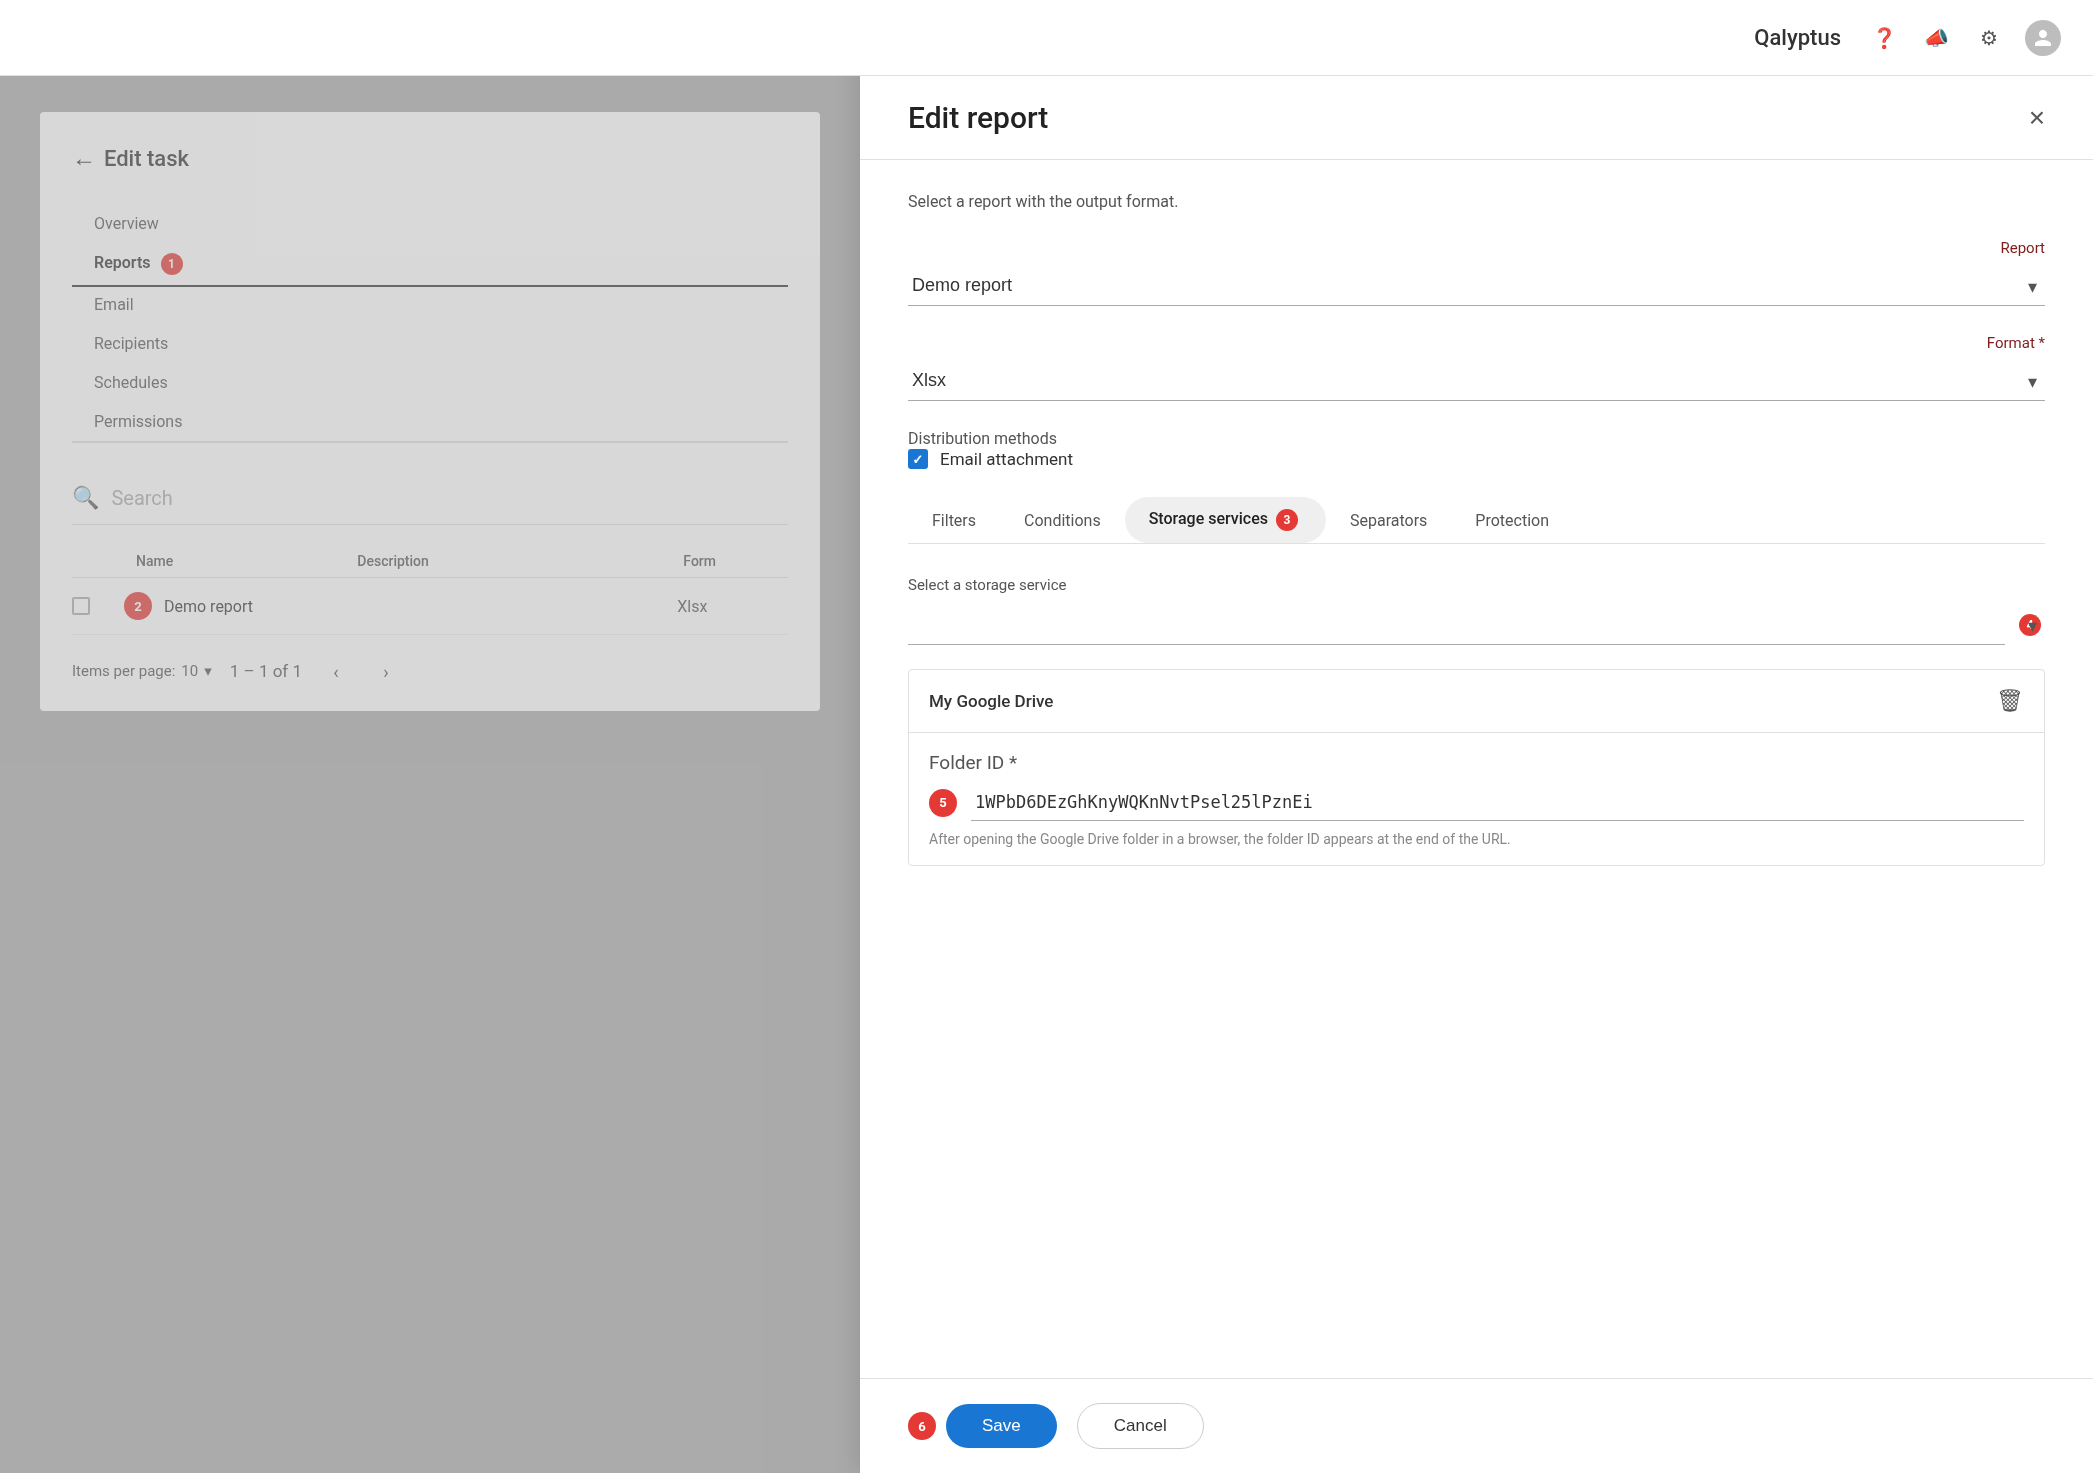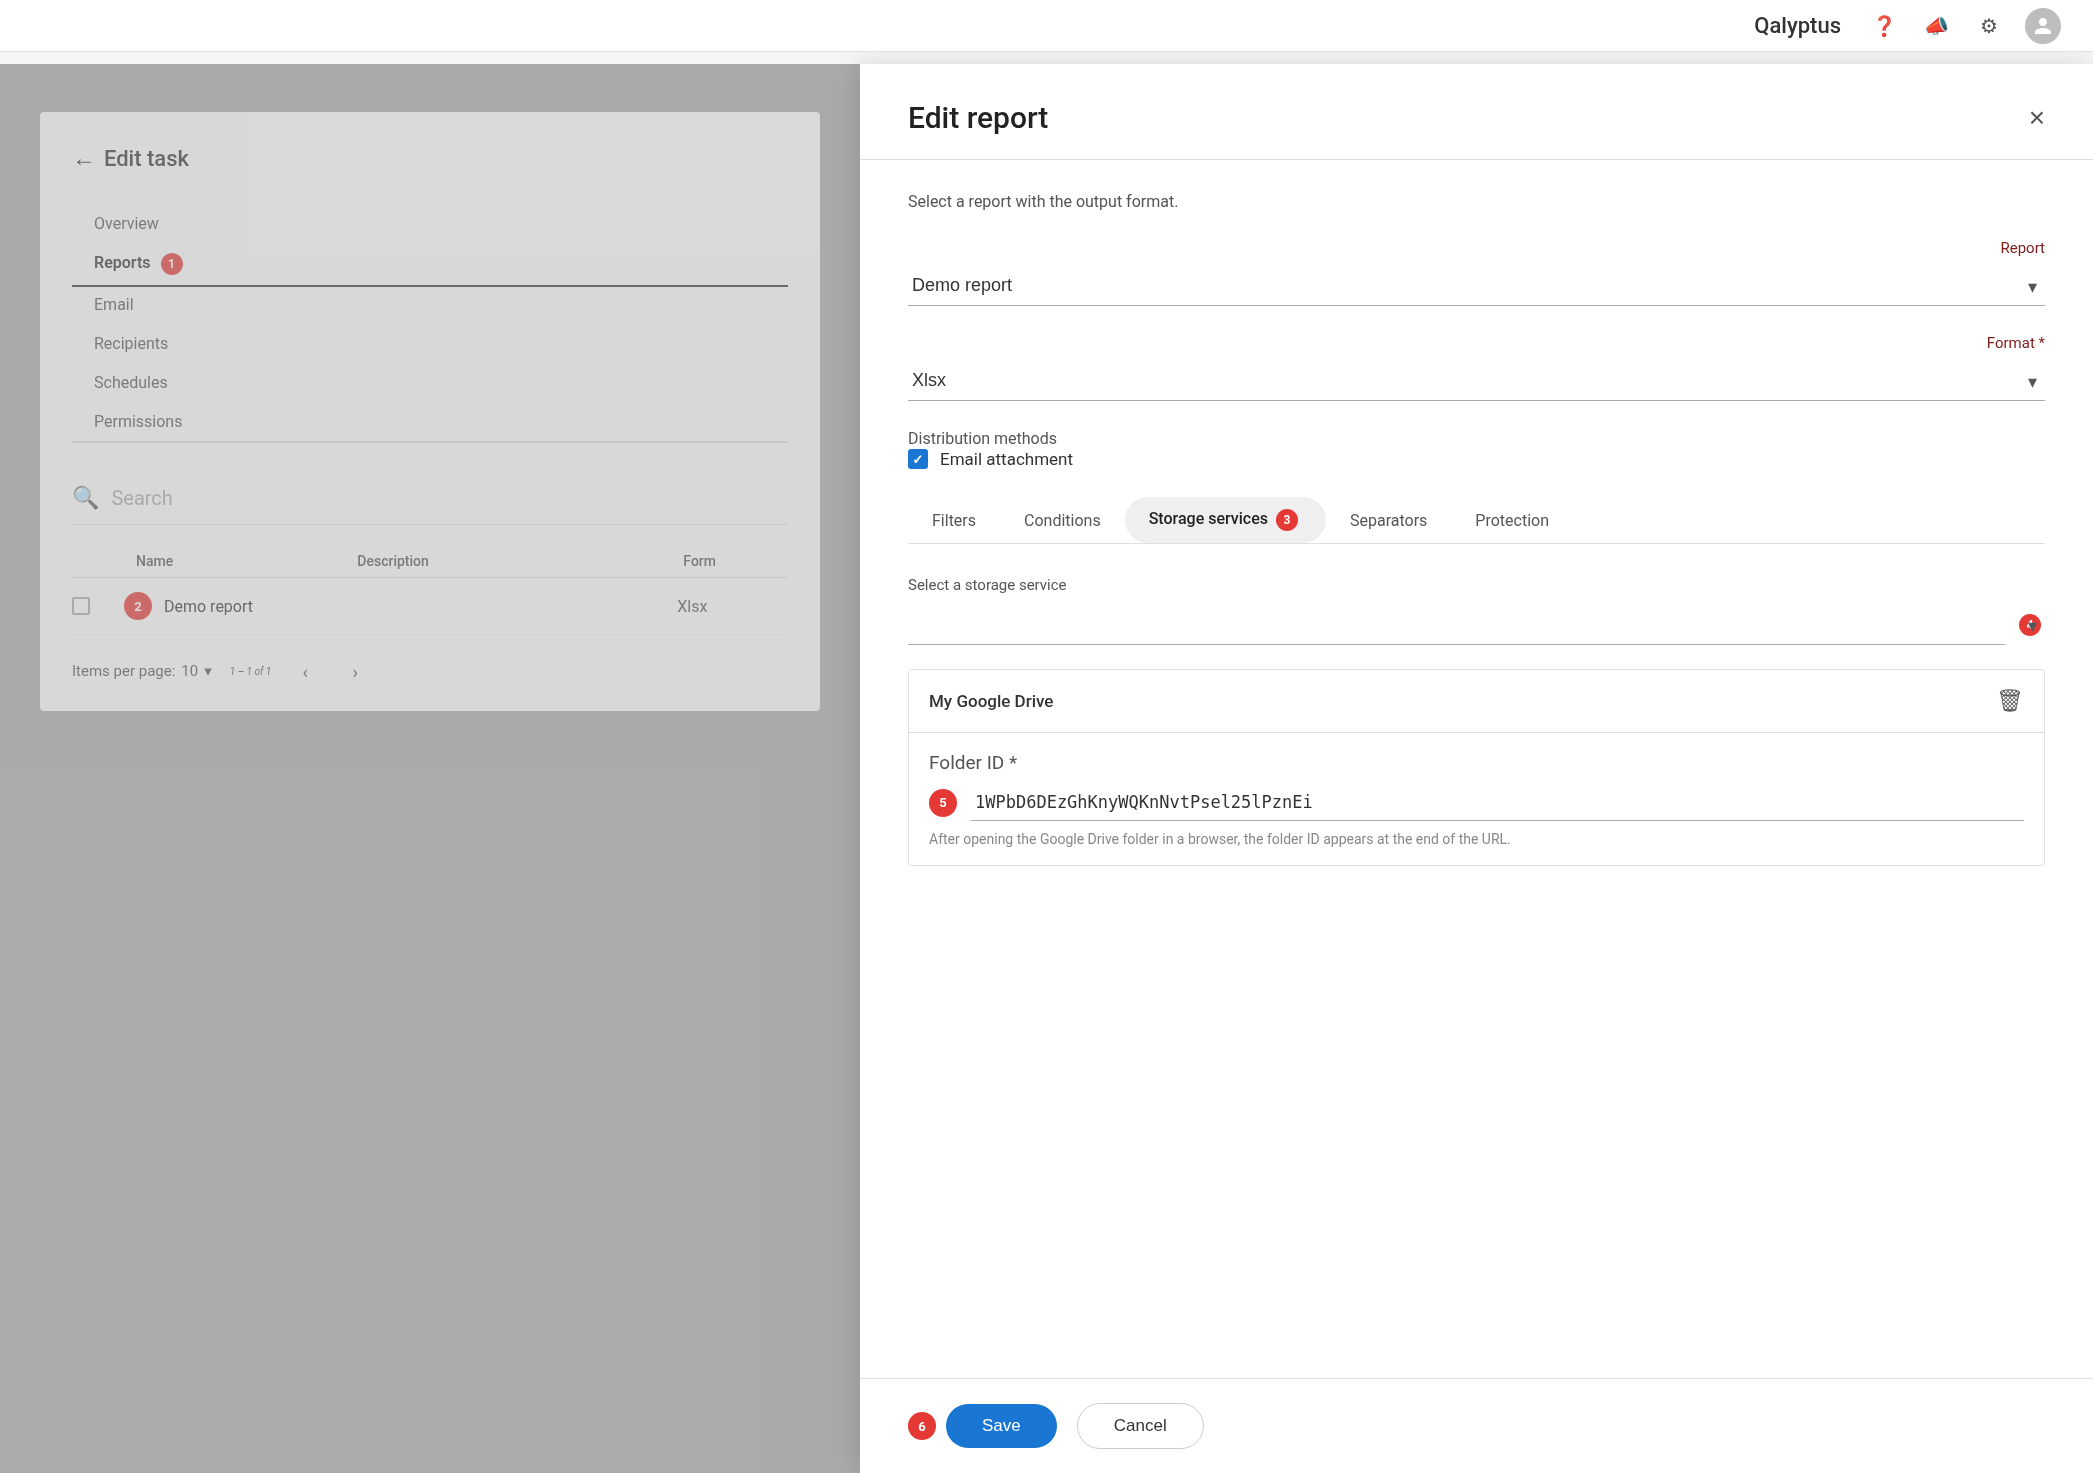--- a/index.html
+++ b/index.html
@@ -1,20 +1,20 @@
 <!DOCTYPE html>
 <html><head>
   <meta charset="utf-8">
   <style>
     * { box-sizing: border-box; margin: 0; padding: 0; }
     body { font-family: 'Roboto', Arial, sans-serif; background: #f5f5f5; width: 2093px; height: 1473px; overflow: hidden; position: relative; }
 
     
     .navbar {
-      position: fixed; top: 0; left: 0; right: 0; height: 52px;
+      position: fixed; top: 0; left: 0; right: 0; height: 76px;
       background: #fff; border-bottom: 1px solid #e0e0e0;
       display: flex; align-items: center; justify-content: flex-end;
       padding: 0 32px; z-index: 100; gap: 20px;
     }
     .navbar-brand { font-size: 22px; color: #333; font-weight: 500; margin-right: 8px; }
     .navbar-icon { width: 32px; height: 32px; display: flex; align-items: center; justify-content: center; cursor: pointer; color: #555; font-size: 20px; }
     .navbar-avatar { width: 36px; height: 36px; border-radius: 50%; background: #bdbdbd; display: flex; align-items: center; justify-content: center; cursor: pointer; }
 
     
     .left-panel {
@@ -42,21 +42,21 @@
     .th-form { flex: 1; font-size: 14px; color: #555; font-weight: 500; }
     .table-row-item { display: flex; align-items: center; padding: 14px 0; border-bottom: 1px solid #f0f0f0; gap: 0; }
     .row-check { width: 52px; display: flex; align-items: center; }
     .row-badge { width: 28px; height: 28px; border-radius: 50%; background: #e53935; color: #fff; font-size: 13px; font-weight: 700; display: flex; align-items: center; justify-content: center; margin-right: 12px; }
     .row-name { flex: 2; font-size: 16px; color: #333; }
     .row-desc { flex: 3; font-size: 16px; color: #555; }
     .row-fmt { flex: 1; font-size: 16px; color: #555; }
     .checkbox { width: 18px; height: 18px; border: 2px solid #aaa; border-radius: 2px; }
     .pagination { display: flex; align-items: center; gap: 18px; margin-top: 20px; font-size: 15px; color: #555; }
     .pag-select { display: flex; align-items: center; gap: 6px; }
-    .pag-num { font-size: 10px; font-style: italic; }
+    .pag-num { font-size: 17px; }
     .pag-btn { width: 32px; height: 32px; display: flex; align-items: center; justify-content: center; cursor: pointer; color: #555; font-size: 18px; }
 
     
     .right-panel {
       position: absolute; top: 64px; right: 0; width: 1233px; bottom: 0;
       background: #fff;
       display: flex; flex-direction: column;
       box-shadow: -4px 0 24px rgba(0,0,0,0.12);
     }
     .modal-header {

